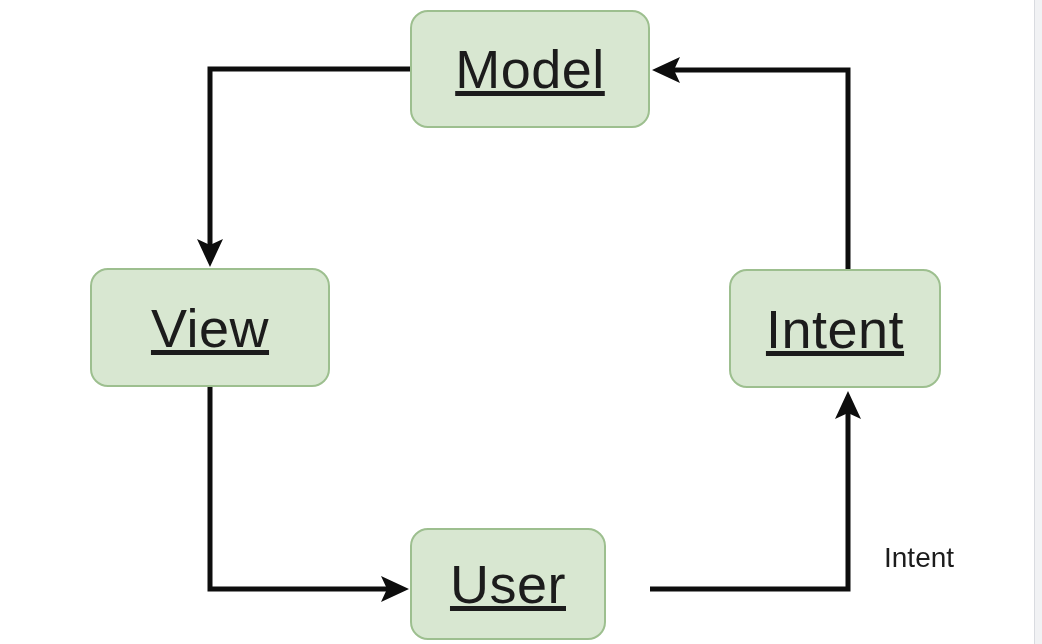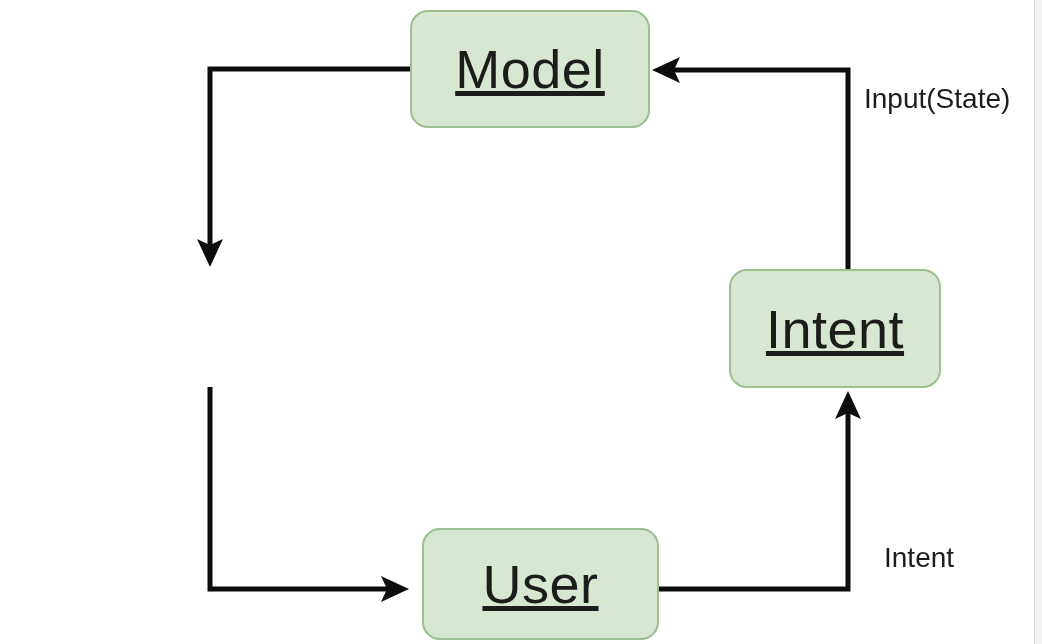--- a/index.html
+++ b/index.html
@@ -51,21 +51,21 @@
   }
   .node-label{
     font-size:54px;
     color:var(--label-color);
     letter-spacing:0.5px;
     text-decoration:underline;
   }
   .node-model {left:410px; top:10px;  width:240px; height:118px;}
   .node-view  {left:90px;  top:268px; width:240px; height:119px;}
   .node-intent{left:729px; top:269px; width:212px; height:119px;}
-  .node-user  {left:422px; top:528px; width:237px; height:112px;text-align:right;}
+  .node-user  {left:410px; top:528px; width:196px; height:112px;text-align:right;}
   .edge-label{
     position:absolute;
     font-size:28px;
     color:var(--label-color);
     white-space:nowrap;
   }
   .label-load   {left:33px;  top:83px;}
   .label-input  {left:864px; top:83px;}
   .label-display{left:0px;   top:542px;}
   .label-action {left:884px; top:542px;}
@@ -95,30 +95,32 @@
     <polygon class="arrowhead" points="848,391 835,419 848,413 861,419"></polygon>
 
     <path class="edge-line" d="M 848 269 L 848 70 L 673 70"></path>
     <polygon class="arrowhead" points="652,70 680,57 674,70 680,83"></polygon>
   </svg>
 
   <div class="node node-model">
     <span class="node-label">Model</span>
   </div>
 
+  <div class="node node-view">
+    <span class="node-label">View</span>
+  </div>
 
   <div class="node node-intent">
     <span class="node-label">Intent</span>
   </div>
 
   <div class="node node-user">
     <span class="node-label">User</span>
   </div>
 
 
 
   <div class="edge-label label-action">Intent</div>
 
-  <div class="edge-label label-input">Input(State)</div>
 
   <div class="page-edge-strip"></div>
 
 </div>
 
 </body></html>

